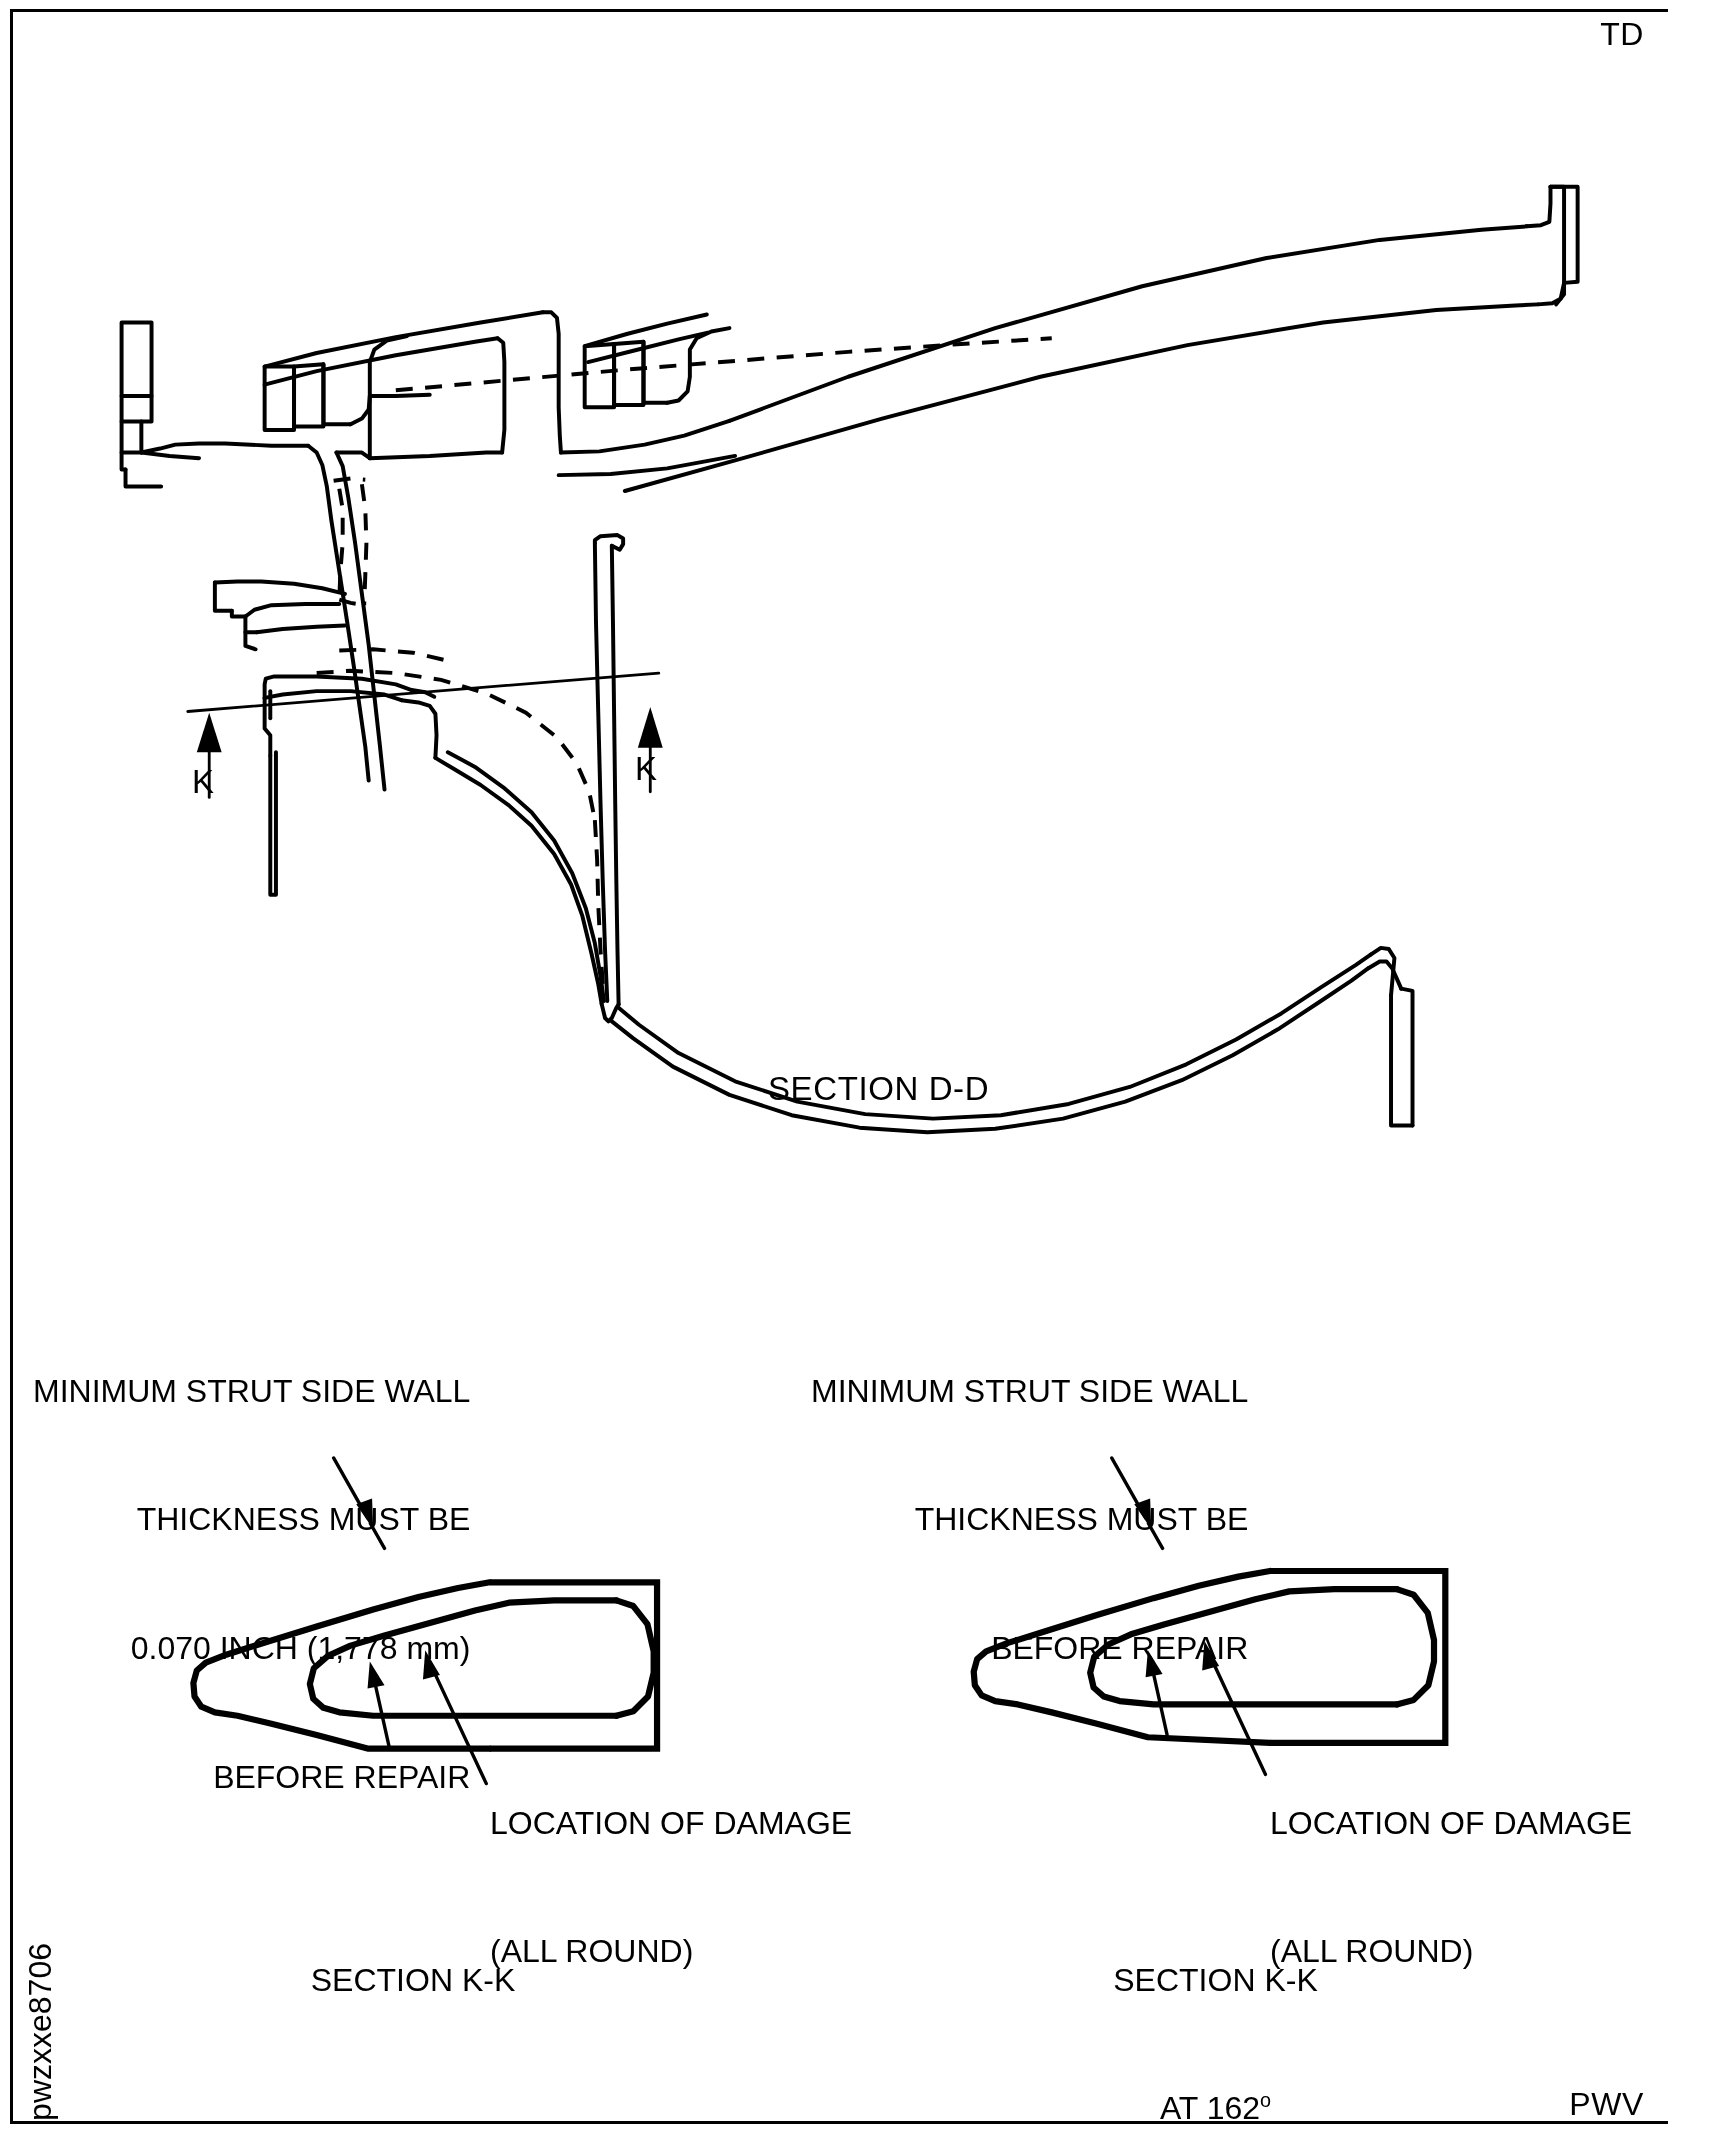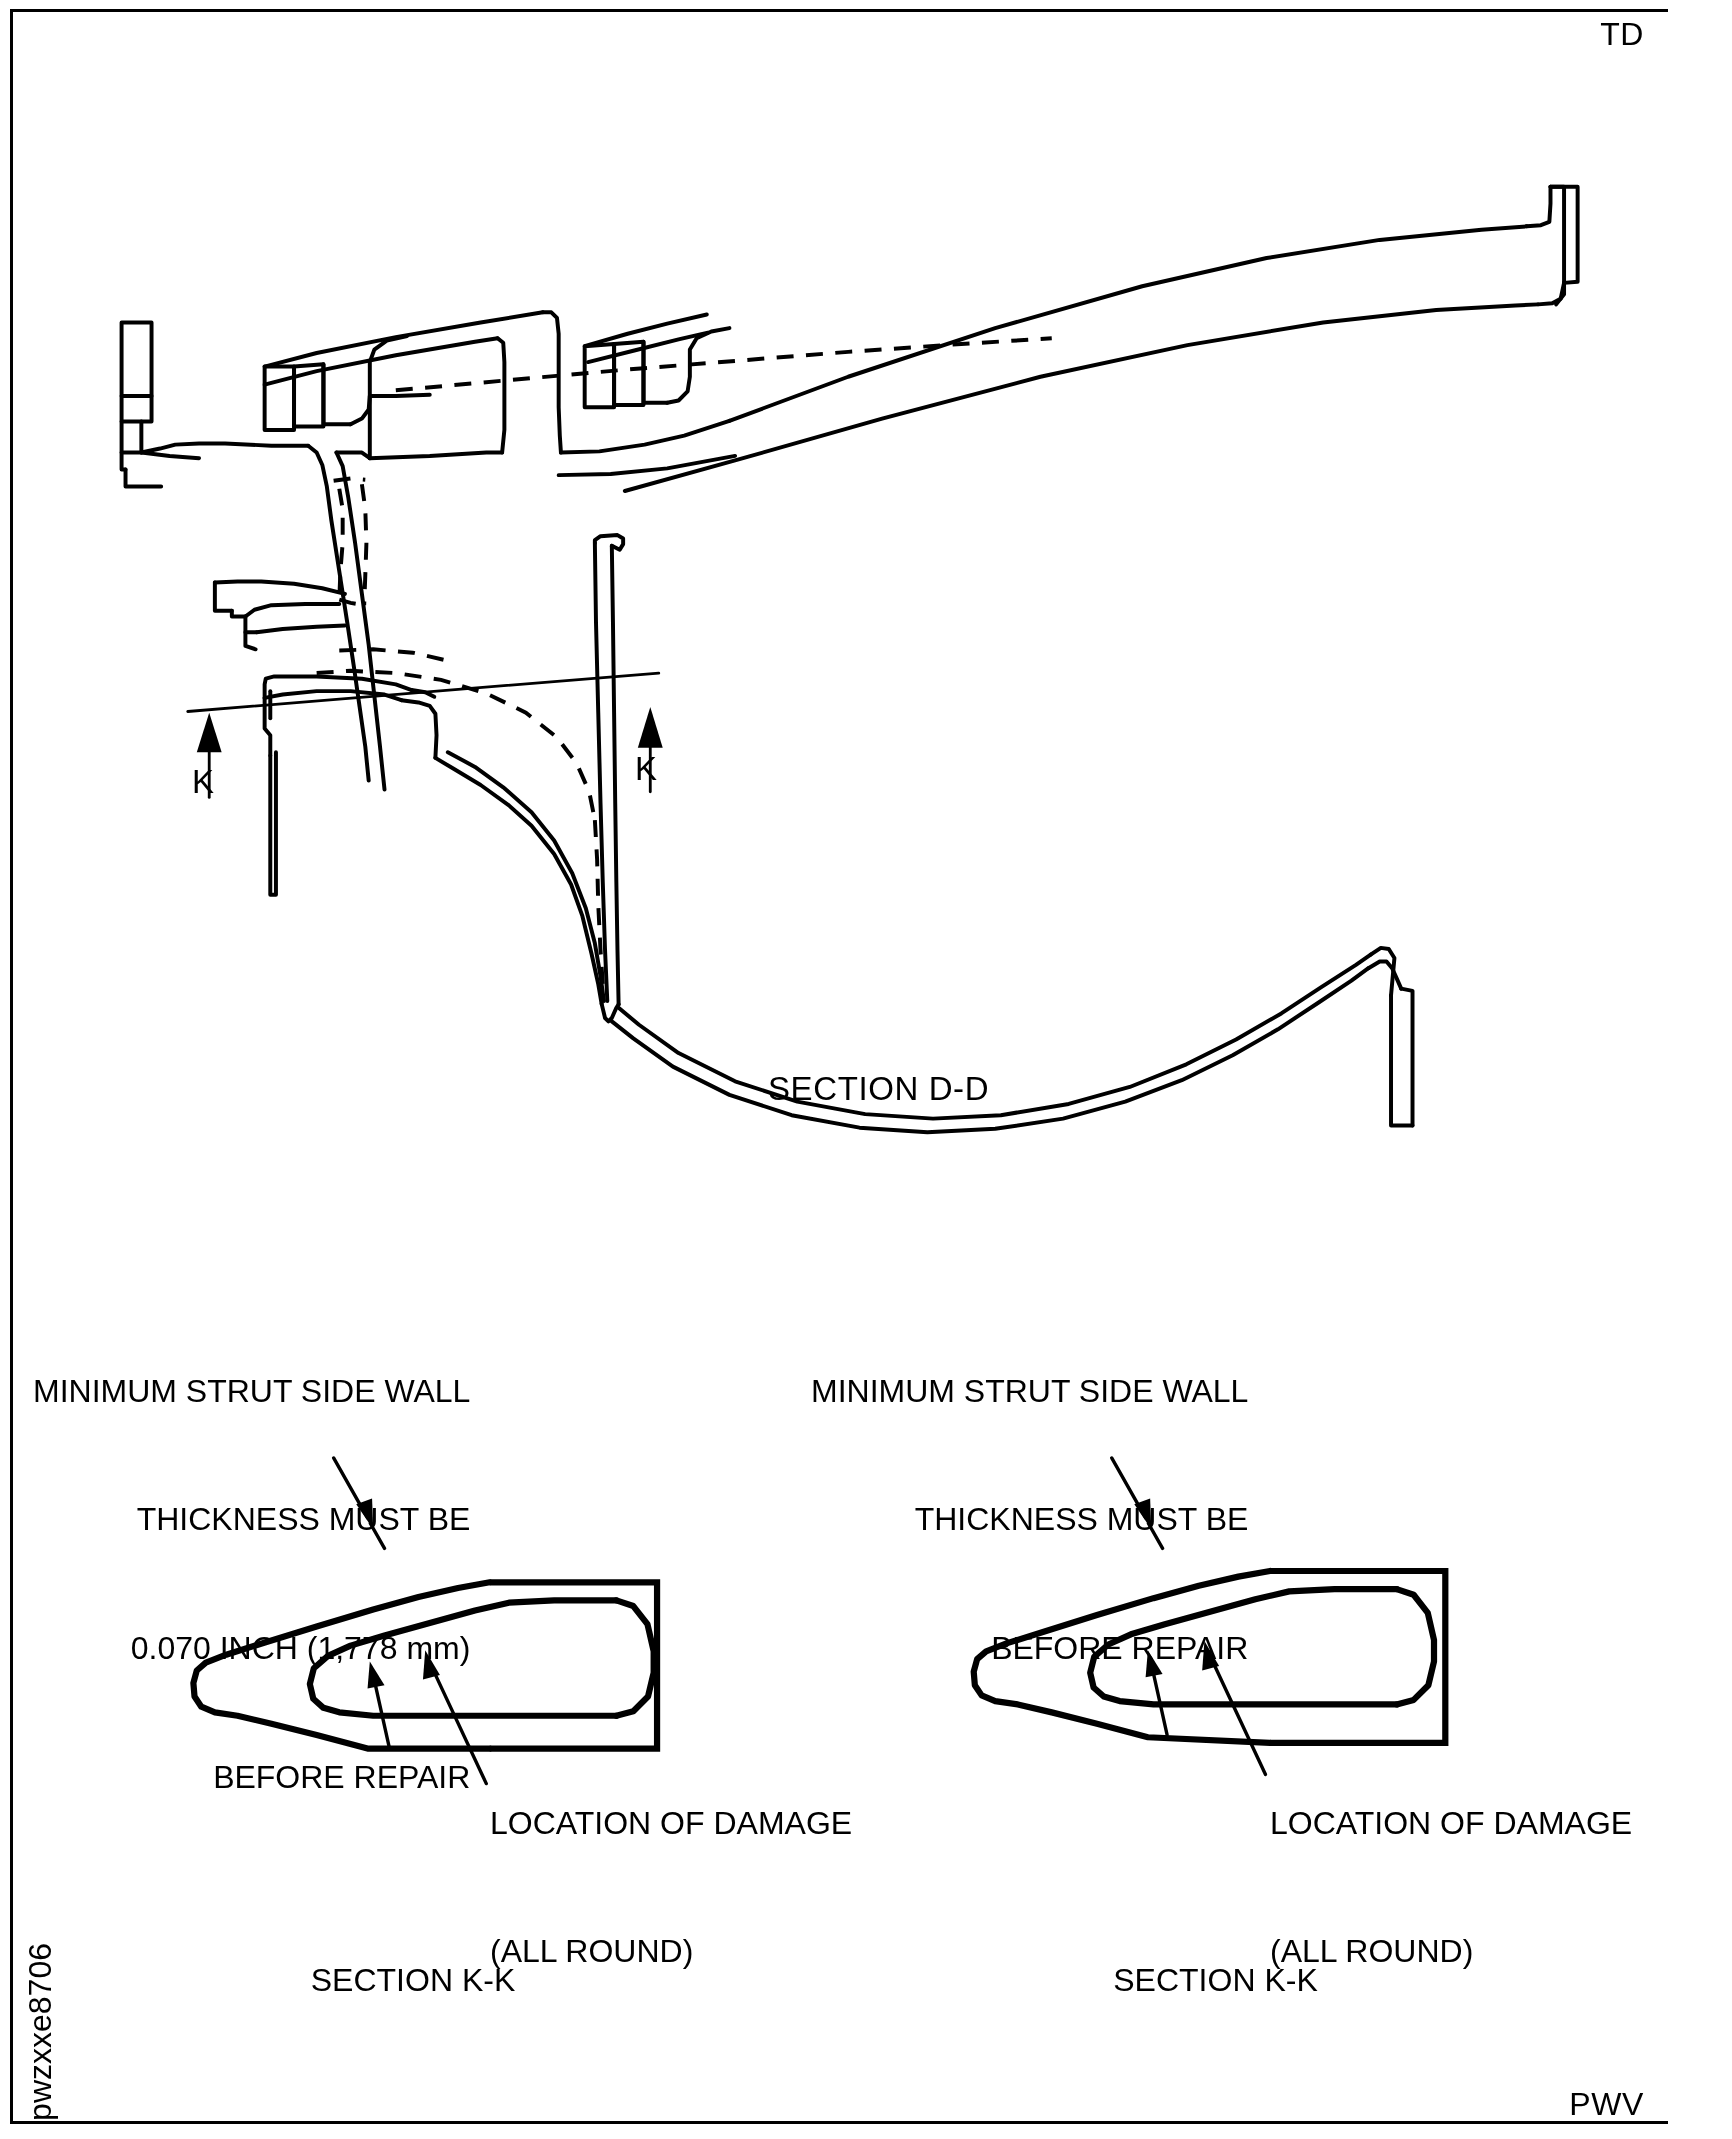--- a/index.html
+++ b/index.html
@@ -314,16 +314,17 @@
     <div>(ALL ROUND)</div>
   </div>
 
   <div class="lbl section-kk-label" id="kk-left">
     <div>SECTION K-K</div>
     
   </div>
 
   <div class="lbl section-kk-label" id="kk-right">
     <div>SECTION K-K</div>
+    <div><span>AT 162</span><sup class="deg">o</sup></div>
   </div>
 
 </div>
 
 
 </body></html>

